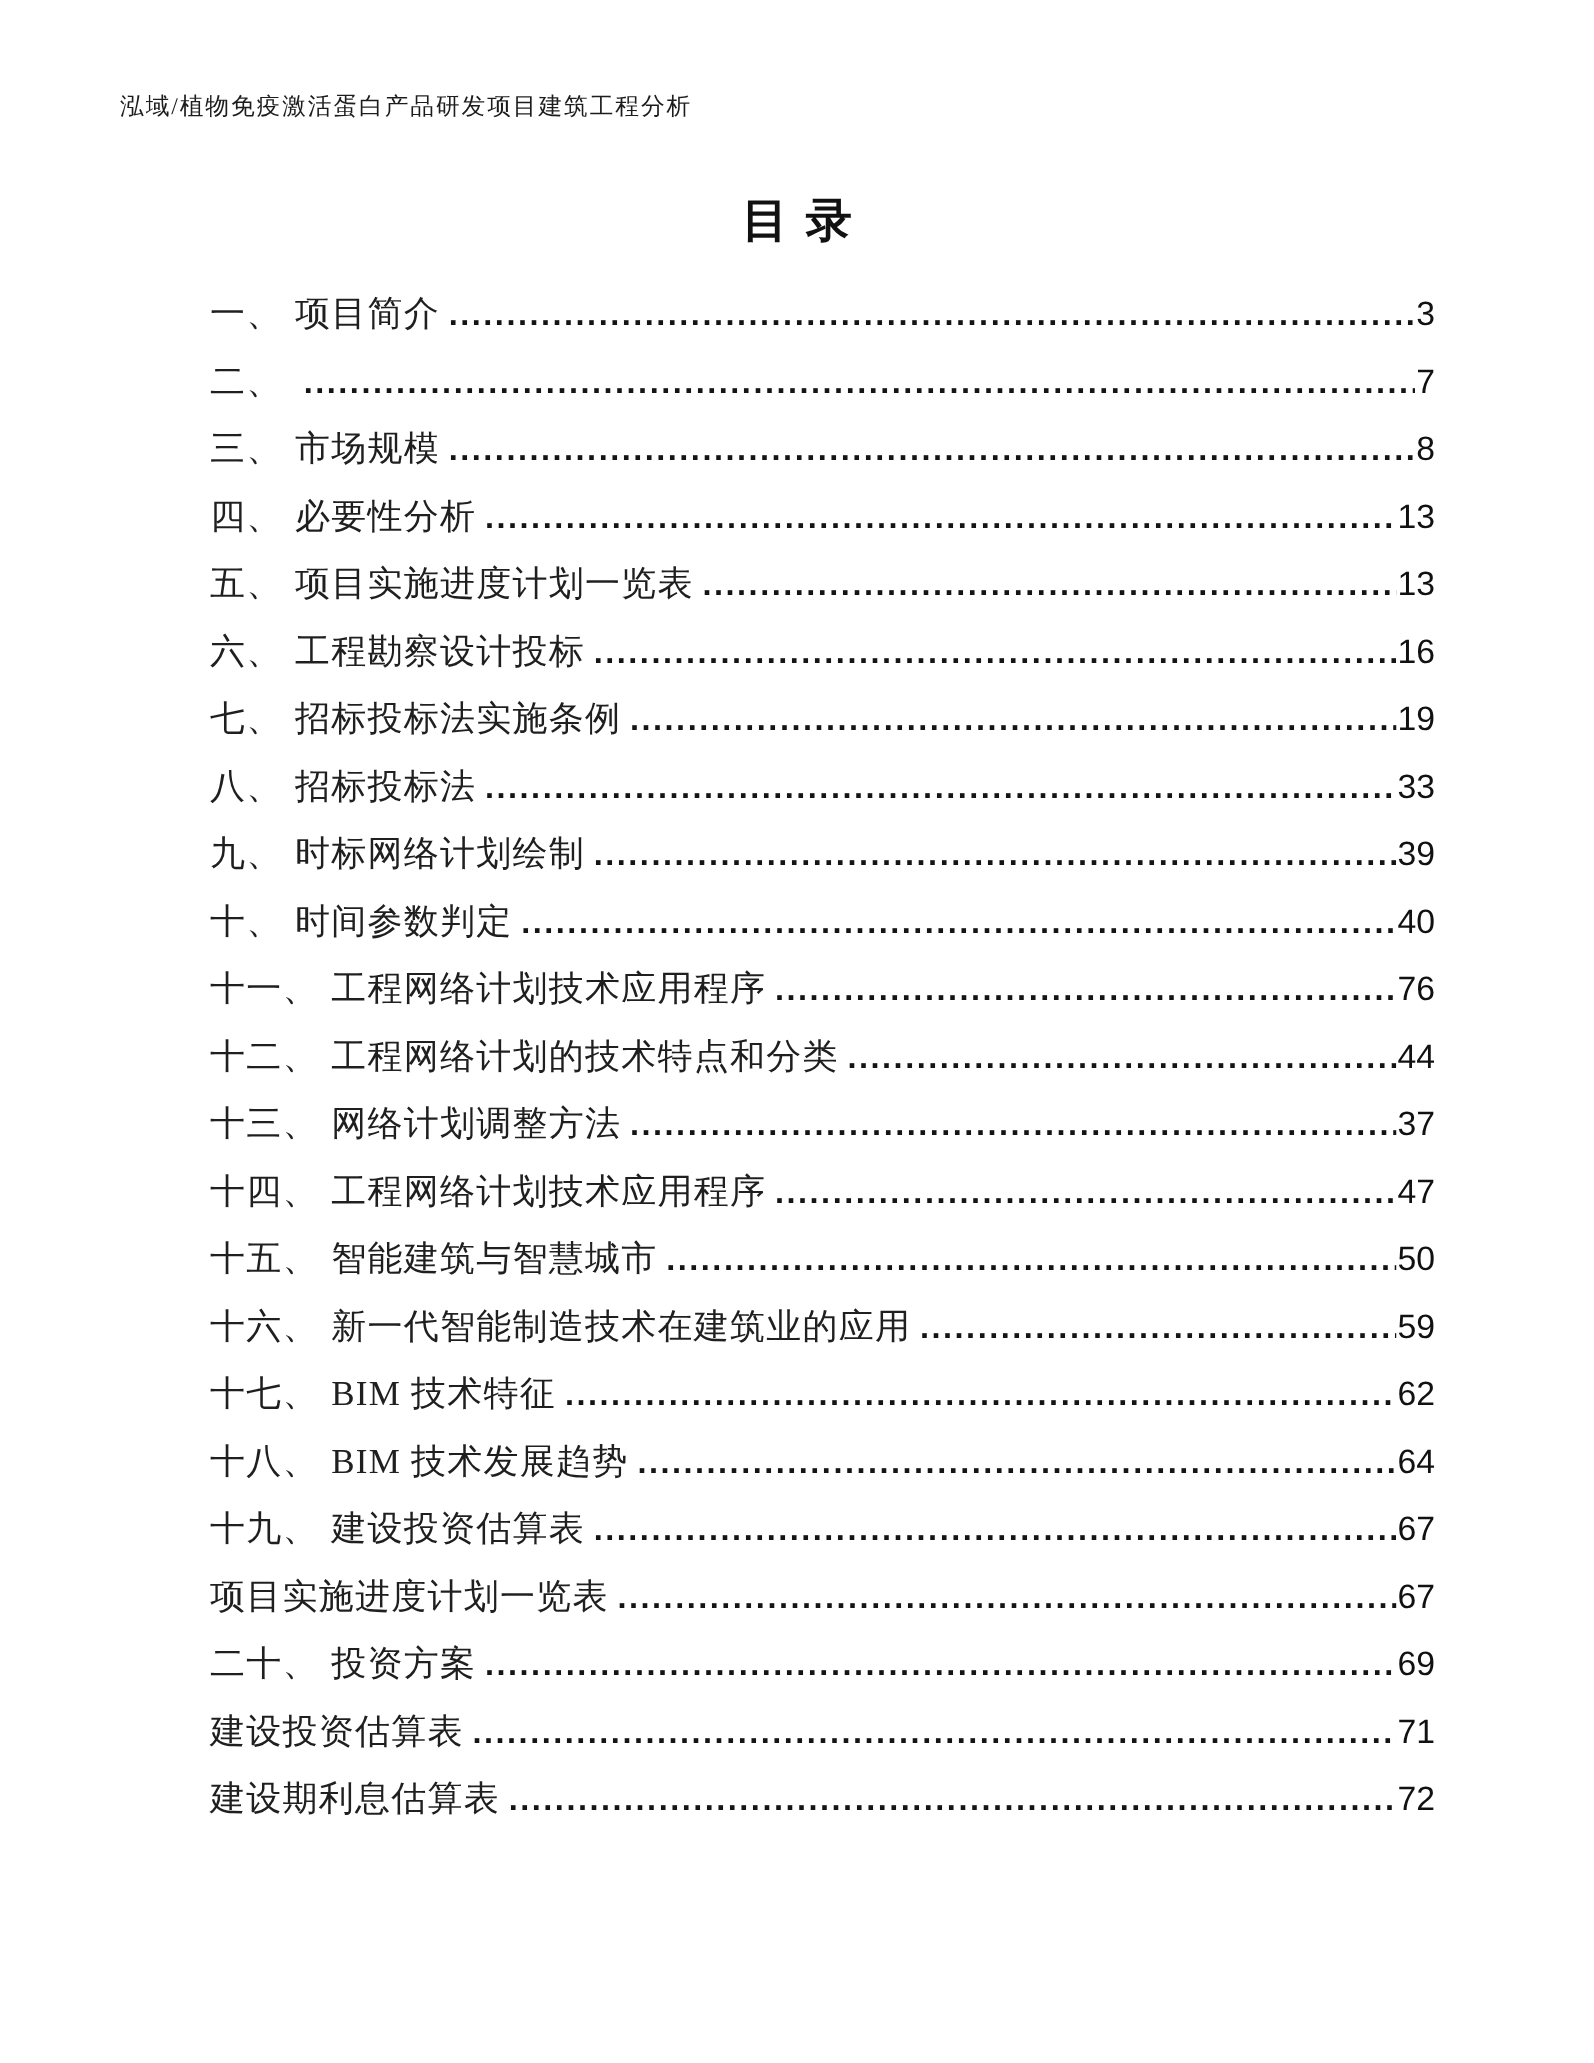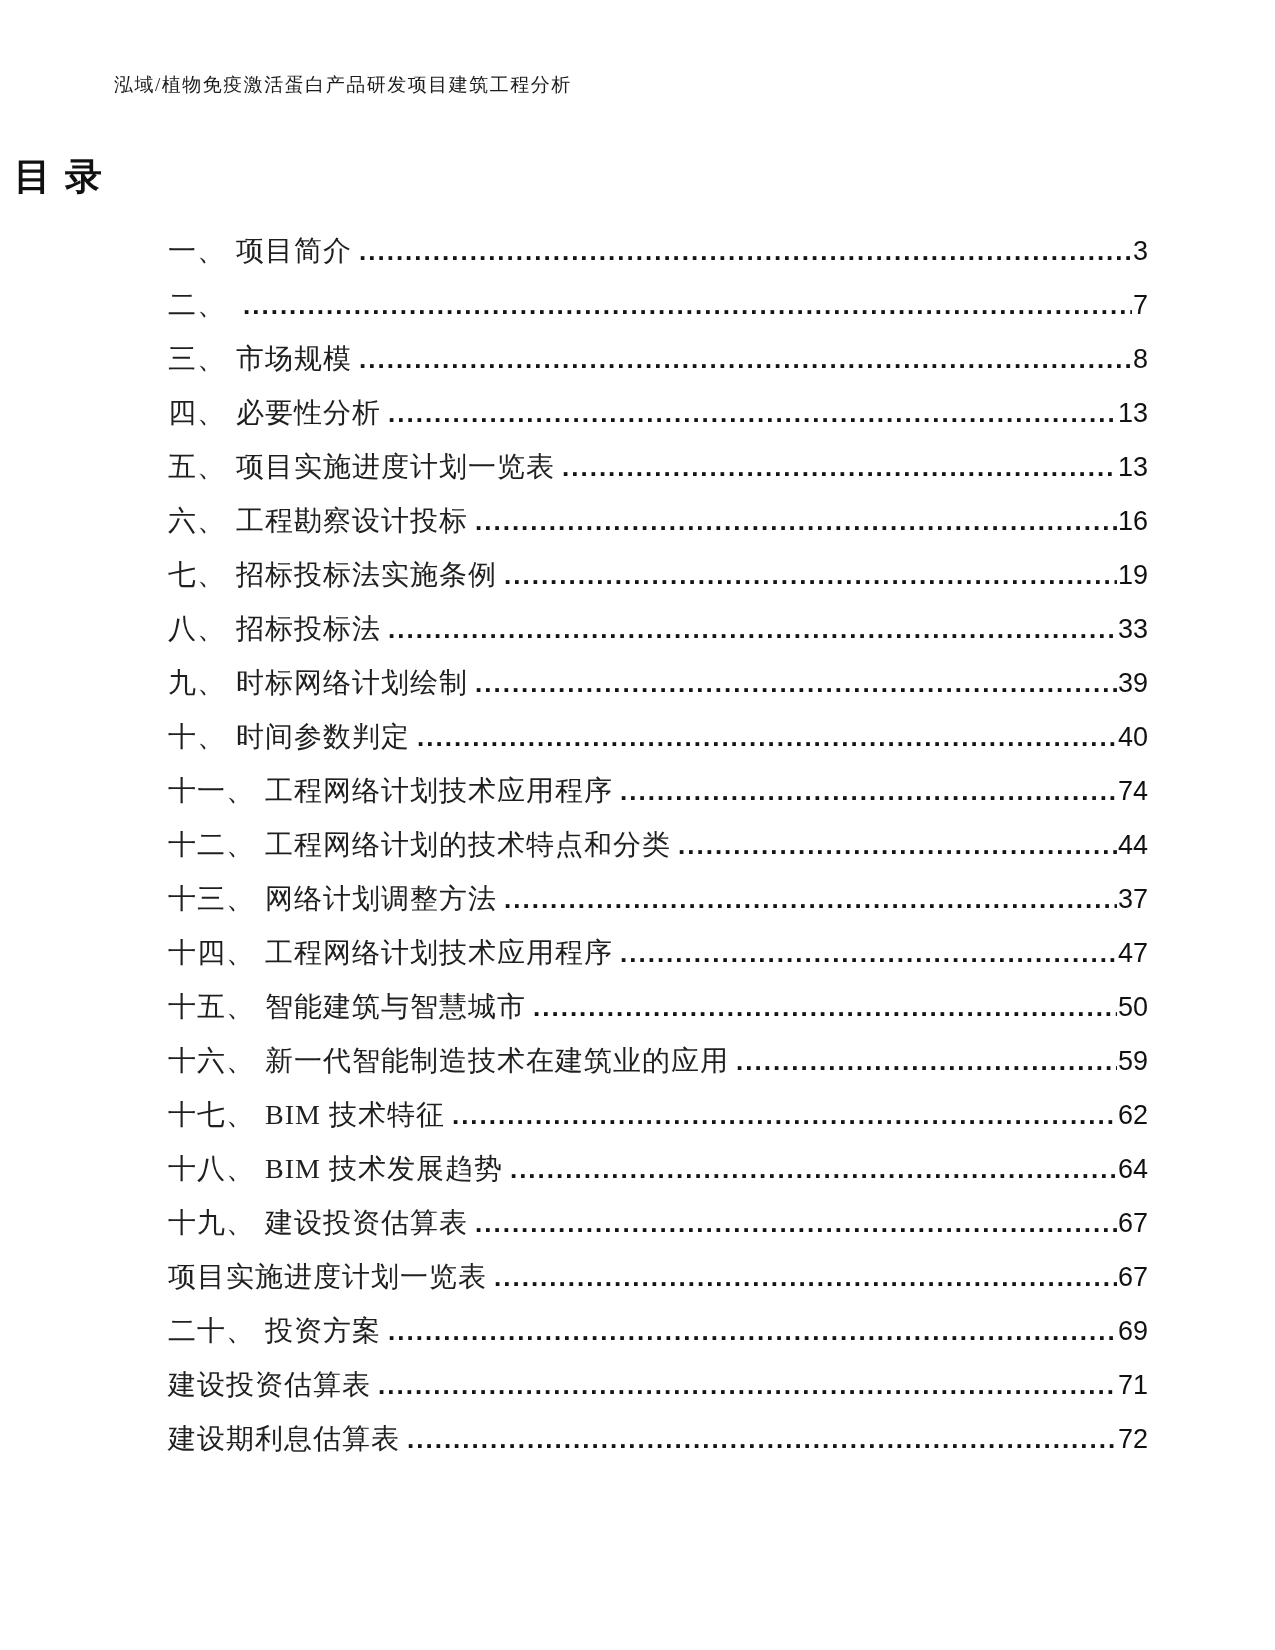--- a/index.html
+++ b/index.html
@@ -14,28 +14,27 @@
     color: #1f1f1f;
   }
   .doc-header {
     position: absolute;
     left: 96px;
     top: 72px;
     font-size: 19px;
     letter-spacing: 1.5px;
     color: #1c1c1c;
     white-space: nowrap;
-    margin-left: 18px;
   }
   .doc-title {
     position: absolute;
     left: 0;
     right: 0;
     top: 152px;
-    text-align: left;
+    text-align: center;
     font-size: 37px;
     font-weight: 700;
     letter-spacing: 14px;
     text-indent: 14px;
     color: #111111;
   }
   .toc-list {
     position: absolute;
     left: 168px;
     top: 224px;
@@ -145,21 +144,21 @@
       <div class="toc-row">
       <span class="toc-label">十、</span>
       <span class="toc-title">时间参数判定</span>
       <span class="toc-leader">................................................................................................................................................................</span>
       <span class="toc-page">40</span>
     </div>
       <div class="toc-row">
       <span class="toc-label">十一、</span>
       <span class="toc-title">工程网络计划技术应用程序</span>
       <span class="toc-leader">................................................................................................................................................................</span>
-      <span class="toc-page">74</span>
+      <span class="toc-page">76</span>
     </div>
       <div class="toc-row">
       <span class="toc-label">十二、</span>
       <span class="toc-title">工程网络计划的技术特点和分类</span>
       <span class="toc-leader">................................................................................................................................................................</span>
       <span class="toc-page">44</span>
     </div>
       <div class="toc-row">
       <span class="toc-label">十三、</span>
       <span class="toc-title">网络计划调整方法</span>

